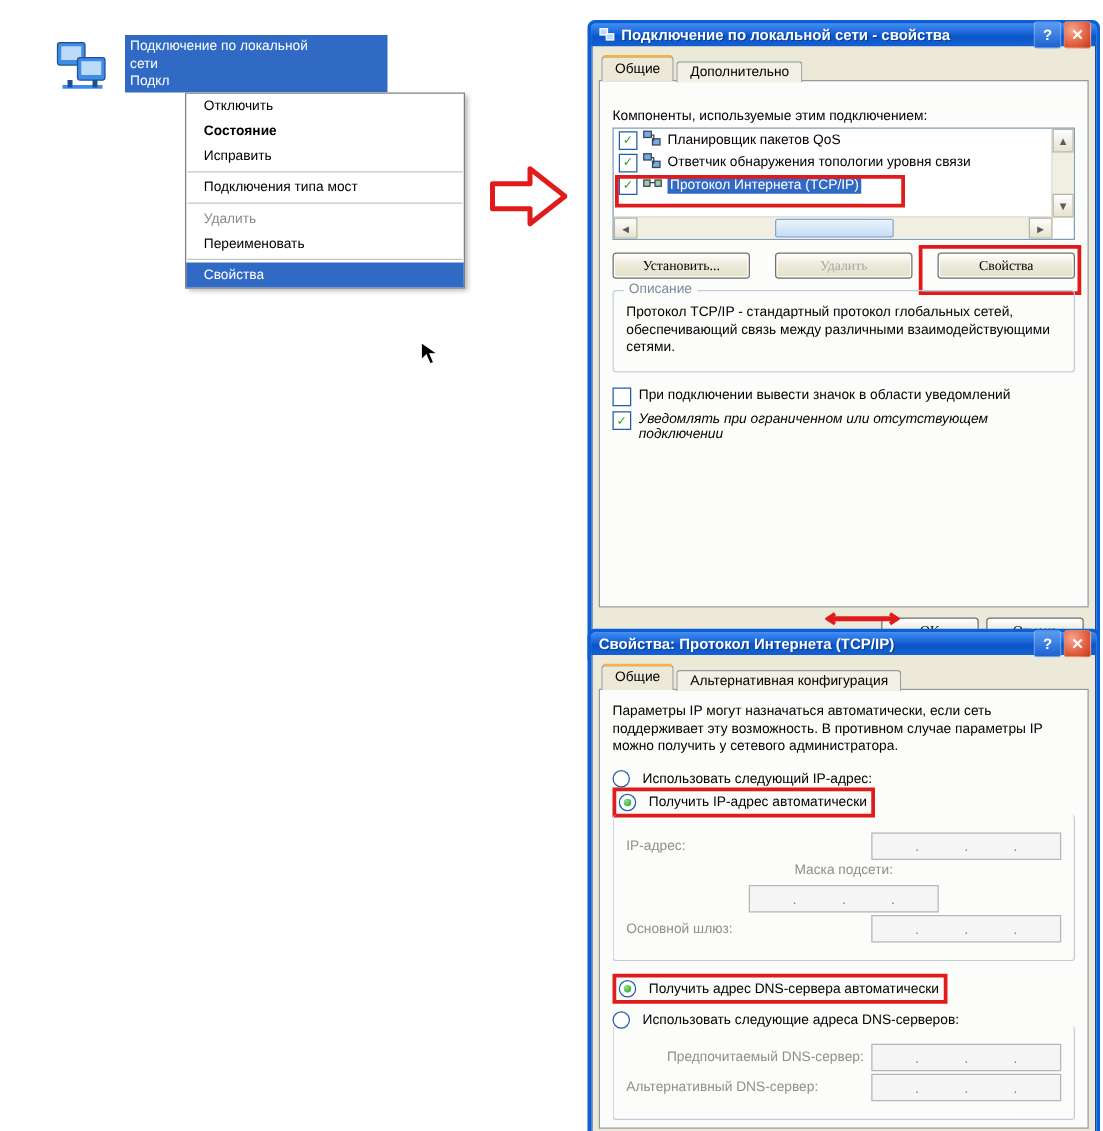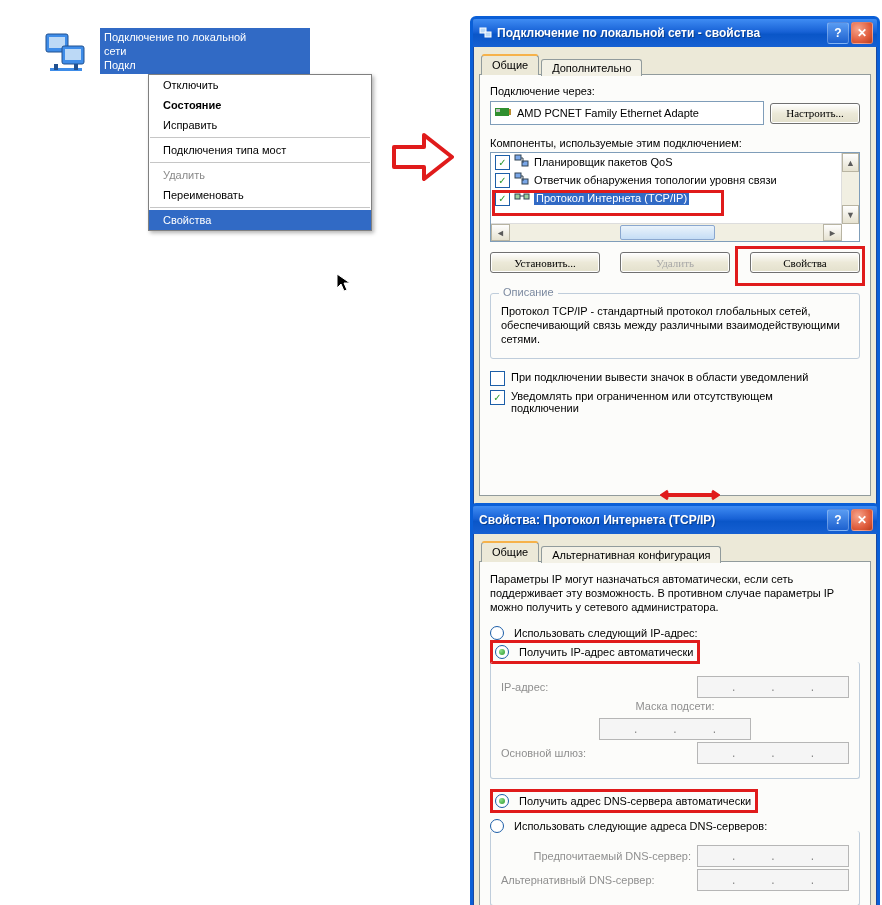--- a/index.html
+++ b/index.html
@@ -35,21 +35,21 @@
   
   .cursor{pointer-events:none;}
   .cursor svg{width:16px;height:20px;}
 
   
   .big-arrow{left:392px;top:132px;}
   .big-arrow svg{width:62px;height:50px;}
 
   
   .win{border:3px solid var(--xp-blue);border-radius:6px 6px 0 0;background:var(--xp-face);box-shadow:0 0 0 1px #1948a0 inset;}
-  .titlebar{height:28px;background:linear-gradient(180deg,#3f8cf3 0%,#1862d6 45%,#0a56c8 55%,#1660d2 100%);color:#fff;font-weight:bold;display:flex;align-items:center;padding:0 4px 0 6px;border-radius:3px 3px 0 0;}
+  .titlebar{height:18px;background:linear-gradient(180deg,#3f8cf3 0%,#1862d6 45%,#0a56c8 55%,#1660d2 100%);color:#fff;font-weight:bold;display:flex;align-items:center;padding:0 4px 0 6px;border-radius:3px 3px 0 0;}
   .titlebar .t-icon{margin-right:4px;display:inline-flex;}
   .titlebar .t-text{flex:1;font-size:12px;text-shadow:1px 1px 0 rgba(0,0,0,.3);overflow:hidden;text-overflow:ellipsis;white-space:nowrap;}
   .t-btns{display:flex;gap:2px;}
   .t-btn{width:20px;height:20px;border-radius:3px;border:1px solid #fff4;display:flex;align-items:center;justify-content:center;color:#fff;font-weight:bold;font-size:12px;}
   .t-help{background:linear-gradient(180deg,#5a9cf2,#1d61cf);}
   .t-close{background:radial-gradient(circle at 30% 30%,#f6a58c,var(--xp-close) 60%,#b93c1c);font-family:Arial;}
   .client{padding:6px;}
 
   
   .tabs{display:flex;align-items:flex-end;height:22px;margin-bottom:-1px;padding-left:2px;}
@@ -57,21 +57,21 @@
   .tab.inactive{background:#f3f1e6;color:#000;padding-top:2px;padding-bottom:2px;top:1px;}
   .tab.active{z-index:2;padding-bottom:4px;}
   .tab.active::before{content:"";position:absolute;left:0;right:0;top:-2px;height:2px;background:#f6b24a;border-radius:2px 2px 0 0;}
   .tabpanel{border:1px solid #919b9c;background:#fcfcfa;padding:10px;}
 
   
   .btn{display:inline-flex;align-items:center;justify-content:center;height:21px;padding:0 14px;background:linear-gradient(180deg,#fff,#ece9d8 50%,#e3e0cc);border:1px solid #707070;border-radius:3px;font:11px Tahoma;box-shadow:0 0 0 1px #fff inset;}
   .btn:disabled,.btn.disabled{color:#a7a7a7;}
 
   
-  .gb{border:1px solid #bfcddb;border-radius:3px;padding:10px 10px 12px;margin-top:20px;position:relative;}
+  .gb{border:1px solid #bfcddb;border-radius:3px;padding:10px 10px 12px;margin-top:9px;position:relative;}
   .gb>legend,.gb>.lg{position:absolute;top:-8px;left:8px;background:#fcfcfa;padding:0 4px;color:#0a5fd7;font-size:11px;}
   .gb .lg.dim{color:#7c8aa0;}
 
   
   .lbox{border:1px solid var(--xp-border);background:#fff;height:70px;overflow:hidden;position:relative;}
   .lbox .row{display:flex;align-items:center;height:18px;padding:0 4px;gap:4px;font-size:11px;}
   .lbox .row.sel .lbl{background:var(--xp-sel);color:#fff;padding:1px 2px;}
   .sbv{position:absolute;right:0;top:0;bottom:17px;width:17px;background:#f1efe2;border-left:1px solid #ddd;}
   .sbv .sbn{height:17px;background:linear-gradient(180deg,#fefefe,#e6e2d0);border:1px solid #b8b4a2;display:flex;align-items:center;justify-content:center;font-size:9px;color:#5b5b5b;}
   .sbv .sbn:last-child{position:absolute;bottom:0;left:0;right:0;}
@@ -157,36 +157,20 @@
       <div class="t-btn t-help">?</div>
       <div class="t-btn t-close">✕</div>
     </div>
   </div>
   <div class="client">
     <div class="tabs">
       <div class="tab active"><span>Общие</span></div>
       <div class="tab inactive"><span>Дополнительно</span></div>
     </div>
     <div class="tabpanel" style="min-height:400px;">
-      <div class="label">Подключение через:</div>
-      <div class="rowline" style="margin-top:4px;">
-        <div style="flex:1;height:22px;border:1px solid var(--xp-border);background:#fff;display:flex;align-items:center;padding:0 4px;gap:6px;">
-          <span>
-            <svg width="16" height="12" viewBox="0 0 16 12">
-                  <rect x="0" y="2" width="14" height="8" fill="#2f8f2f"></rect>
-                  <rect x="1" y="3" width="4" height="3" fill="#c0c0c0"></rect>
-                  <rect x="14" y="3" width="2" height="6" fill="#b88b2e"></rect>
-                </svg>
-          </span>
-          <span>AMD PCNET Family Ethernet Adapte</span>
-        </div>
-        <button class="btn" style="width:90px;">
-              <span>Настроить...</span>
-            </button>
-      </div>
 
       <div class="label" style="margin-top:12px;">Компоненты, используемые этим подключением:</div>
 
       <div class="lbox" style="margin-top:3px;height:88px;">
         <div id="comp-rows">
               <div class="row">
                 <span class="chk">✓</span>
                 <span><svg width="16" height="14" viewBox="0 0 16 14">
                     <rect x="1" y="1" width="6" height="5" fill="#7aa7e8" stroke="#345"></rect>
                     <rect x="8" y="7" width="6" height="5" fill="#7aa7e8" stroke="#345"></rect>
@@ -245,21 +229,21 @@
         <span class="lg dim">Описание</span>
         <div class="label" style="line-height:14px;">Протокол TCP/IP - стандартный протокол глобальных сетей, обеспечивающий связь между различными взаимодействующими сетями.</div>
       </div>
 
       <div class="rowline" style="margin-top:12px;align-items:flex-start;">
         <span class="chk"></span>
         <span class="label">При подключении вывести значок в области уведомлений</span>
       </div>
       <div class="rowline" style="margin-top:4px;align-items:flex-start;">
         <span class="chk">✓</span>
-        <span class="label" style="max-width:320px;">Уведомлять при ограниченном или отсутствующем подключении</span>
+        <span class="label" style="max-width:320px;font-style:italic;">Уведомлять при ограниченном или отсутствующем подключении</span>
       </div>
     </div>
 
     <div style="display:flex;justify-content:flex-end;gap:6px;padding:8px 4px 4px;">
       <button class="btn" style="width:78px;">
             <span>OK</span>
           </button>
       <button class="btn" style="width:78px;">
             <span>Отмена</span>
           </button>

